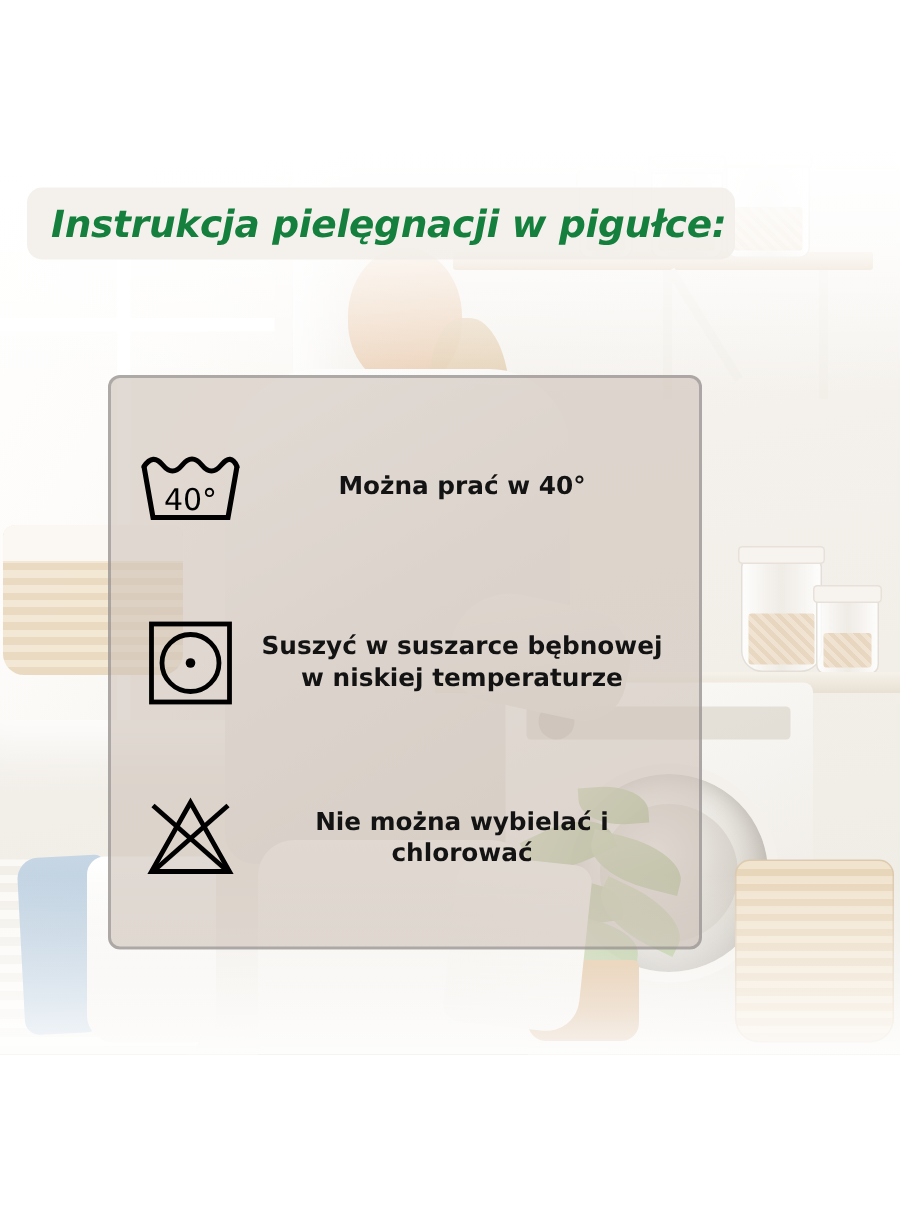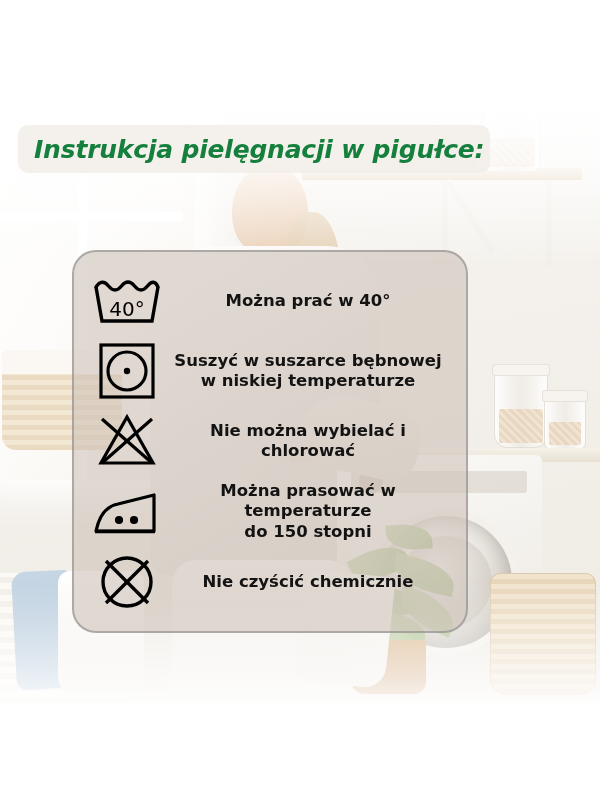--- a/index.html
+++ b/index.html
@@ -249,21 +249,21 @@
   
   #care-panel {
     position: absolute;
     left: 72px;
     top: 250px;
     width: 396px;
     height: 383px;
     box-sizing: border-box;
     background: rgba(206,196,185,0.62);
     border: 2px solid rgba(130,130,130,0.55);
-    border-radius: 24px;
+    border-radius: 8px;
     z-index: 55;
     padding: 14px 14px 14px 10px;
     display: flex;
     flex-direction: column;
     justify-content: space-around;
   }
   .care-row {
     display: flex;
     align-items: center;
     min-height: 62px;
@@ -398,37 +398,15 @@
     <div class="care-icon">
       <svg width="62" height="56" viewBox="0 0 62 56">
         <path d="M31 4 L57 50 L5 50 Z" fill="none" stroke="#000" stroke-width="3.2"></path>
         <line x1="6" y1="6" x2="56" y2="50" stroke="#000" stroke-width="3.2"></line>
         <line x1="56" y1="6" x2="6" y2="50" stroke="#000" stroke-width="3.2"></line>
       </svg>
     </div>
     <div class="care-label">Nie można wybielać i chlorować</div>
   </div>
 
-  <div class="care-row">
-    <div class="care-icon">
-      <svg width="70" height="50" viewBox="0 0 70 50">
-        <path d="M4 44 Q9 20 26 17 L62 8 L62 44 Z" fill="none" stroke="#000" stroke-width="3.2" stroke-linejoin="round"></path>
-        <line x1="3" y1="44.5" x2="63" y2="44.5" stroke="#000" stroke-width="3.4"></line>
-        <circle cx="27" cy="33" r="4.1" fill="#000"></circle>
-        <circle cx="42" cy="33" r="4.1" fill="#000"></circle>
-      </svg>
-    </div>
-    <div class="care-label">Można prasować w temperaturze
-do 150 stopni</div>
-  </div>
-
-  <div class="care-row">
-    <div class="care-icon">
-      <svg width="58" height="58" viewBox="0 0 58 58">
-        <circle cx="29" cy="29" r="24" fill="none" stroke="#000" stroke-width="3.4"></circle>
-        <line x1="8" y1="8" x2="50" y2="50" stroke="#000" stroke-width="3.4"></line>
-        <line x1="50" y1="8" x2="8" y2="50" stroke="#000" stroke-width="3.4"></line>
-      </svg>
-    </div>
-    <div class="care-label">Nie czyścić chemicznie</div>
-  </div>
+
 
 </div>
 
 </body></html>

